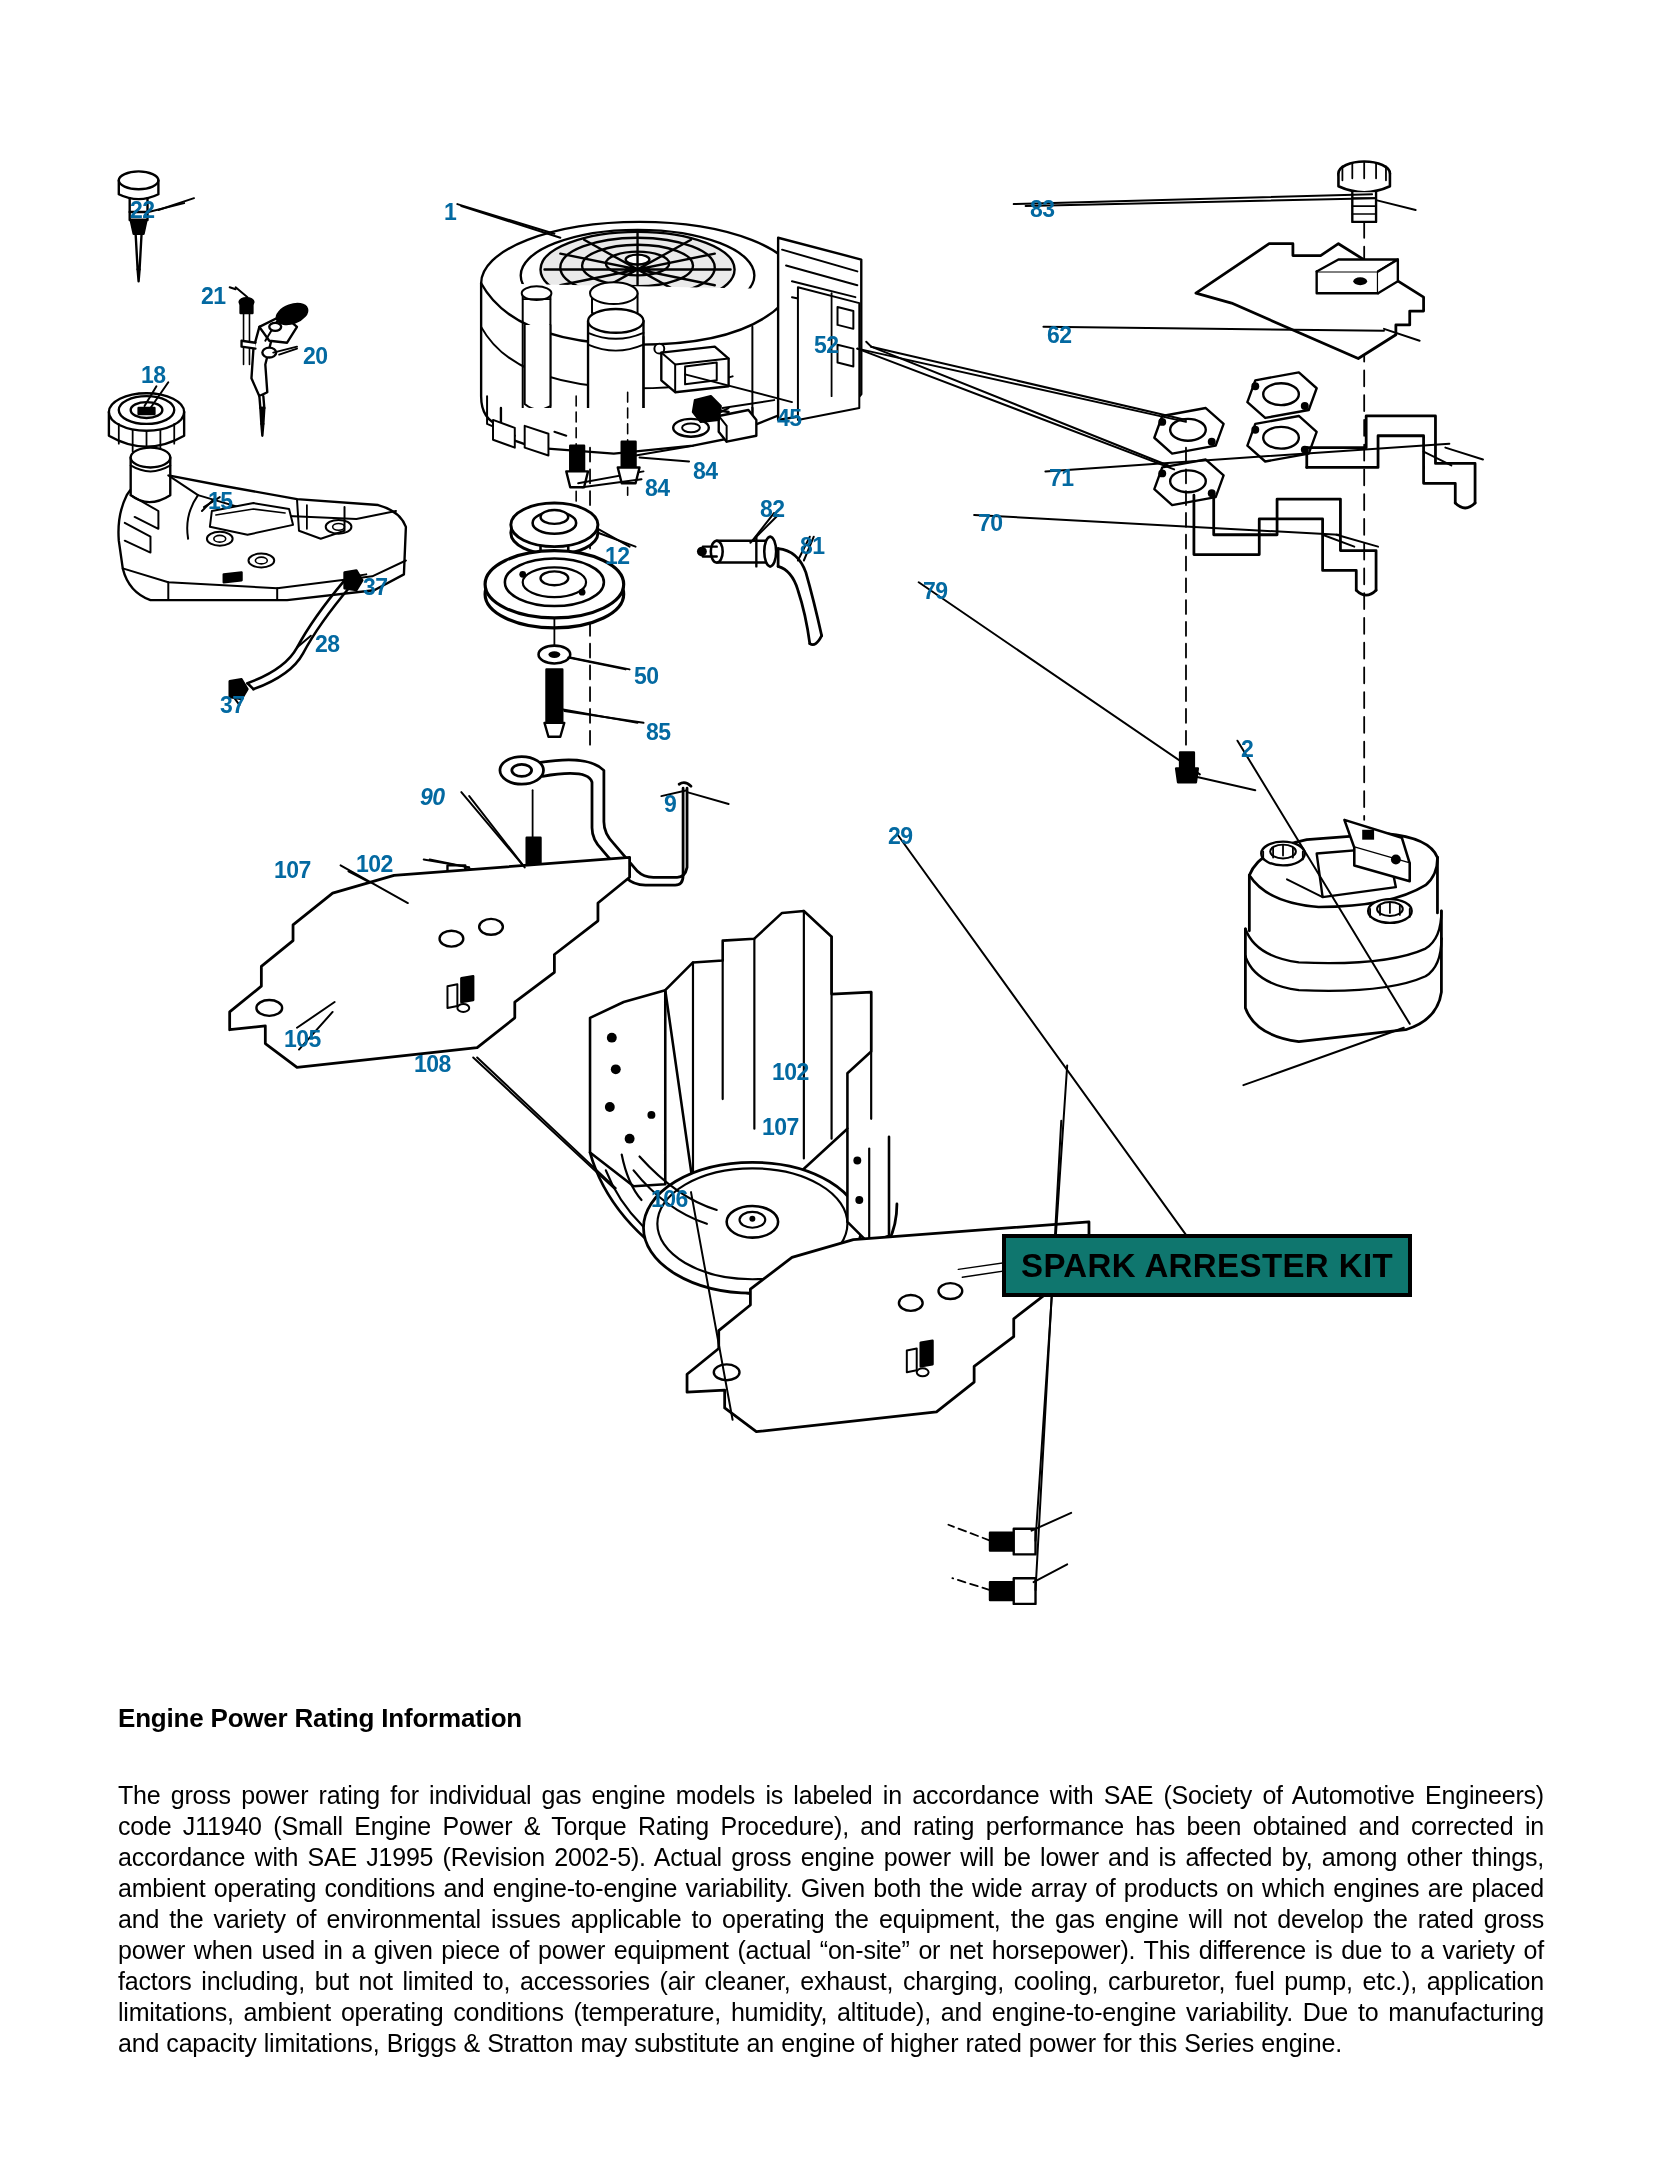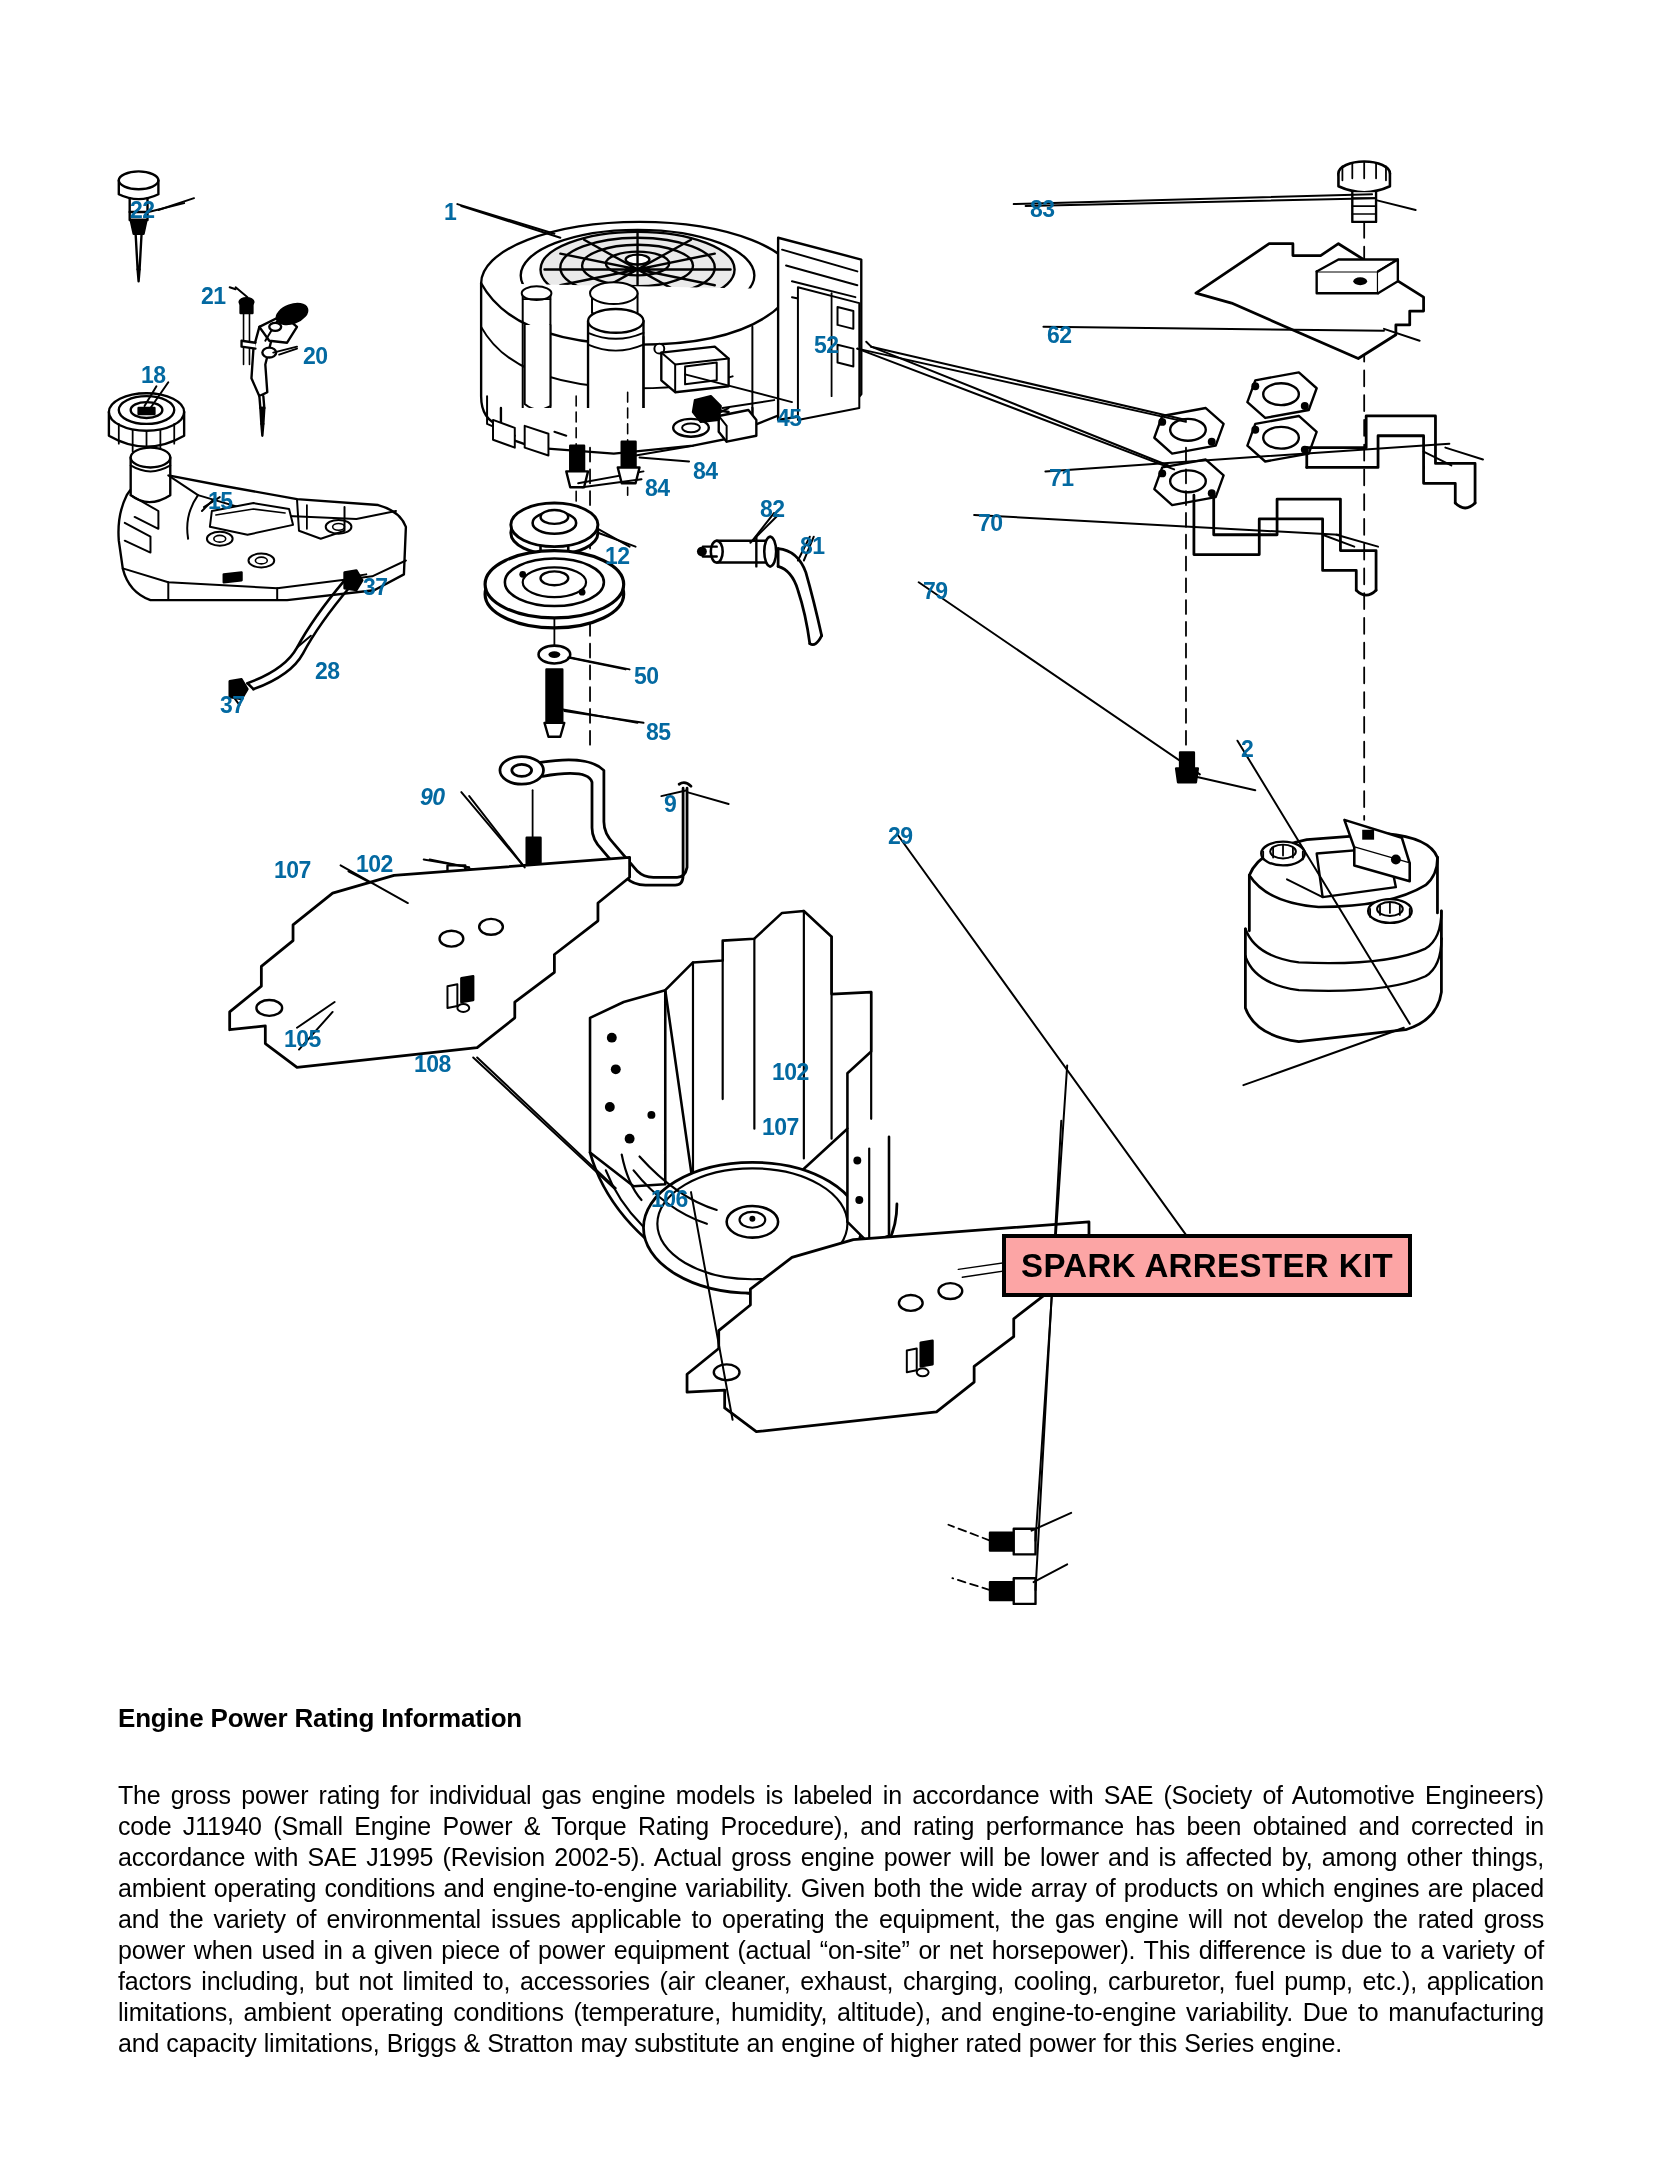--- a/index.html
+++ b/index.html
@@ -45,21 +45,21 @@
   }
 
   
   #spark-box {
     position: absolute;
     left: 1002px;
     top: 1234px;
     width: 402px;
     height: 55px;
     border: 4px solid #000;
-    background: #fca5a5;
+    background: #0f766e;
     display: flex;
     align-items: center;
     justify-content: center;
   }
   #spark-box .label {
     font-family: "Liberation Sans", sans-serif;
     font-weight: bold;
     font-size: 33px;
     letter-spacing: 0.4px;
     white-space: nowrap;
@@ -682,21 +682,21 @@
     <div class="callout" id="c82" style="left: 760px; top: 493px;">82</div>
     <div class="callout" id="c81" style="left: 800px; top: 530px;">81</div>
     <div class="callout" id="c83" style="left: 1030px; top: 193px;">83</div>
     <div class="callout" id="c62" style="left: 1047px; top: 319px;">62</div>
     <div class="callout" id="c69" style="left: 814px; top: 329px;">52</div>
     <div class="callout" id="c71" style="left: 1049px; top: 462px;">71</div>
     <div class="callout" id="c70" style="left: 978px; top: 507px;">70</div>
     <div class="callout" id="c79" style="left: 923px; top: 575px;">79</div>
     <div class="callout" id="c2" style="left: 1241px; top: 733px;">2</div>
     <div class="callout" id="c37a" style="left: 363px; top: 571px;">37</div>
-    <div class="callout" id="c28" style="left: 315px; top: 628px; margin-top: 27px;">28</div>
+    <div class="callout" id="c28" style="left: 315px; top: 628px;">28</div>
     <div class="callout" id="c37b" style="left: 220px; top: 689px;">37</div>
     <div class="callout" id="c90" style="left: 420px; top: 781px; font-style: italic;">90</div>
     <div class="callout" id="c9" style="left: 664px; top: 788px;">9</div>
     <div class="callout" id="c107a" style="left: 274px; top: 854px;">107</div>
     <div class="callout" id="c102a" style="left: 356px; top: 848px;">102</div>
     <div class="callout" id="c105" style="left: 284px; top: 1023px;">105</div>
     <div class="callout" id="c108" style="left: 414px; top: 1048px;">108</div>
     <div class="callout" id="c29" style="left: 888px; top: 820px;">29</div>
     <div class="callout" id="c102b" style="left: 772px; top: 1056px;">102</div>
     <div class="callout" id="c107b" style="left: 762px; top: 1111px;">107</div>

